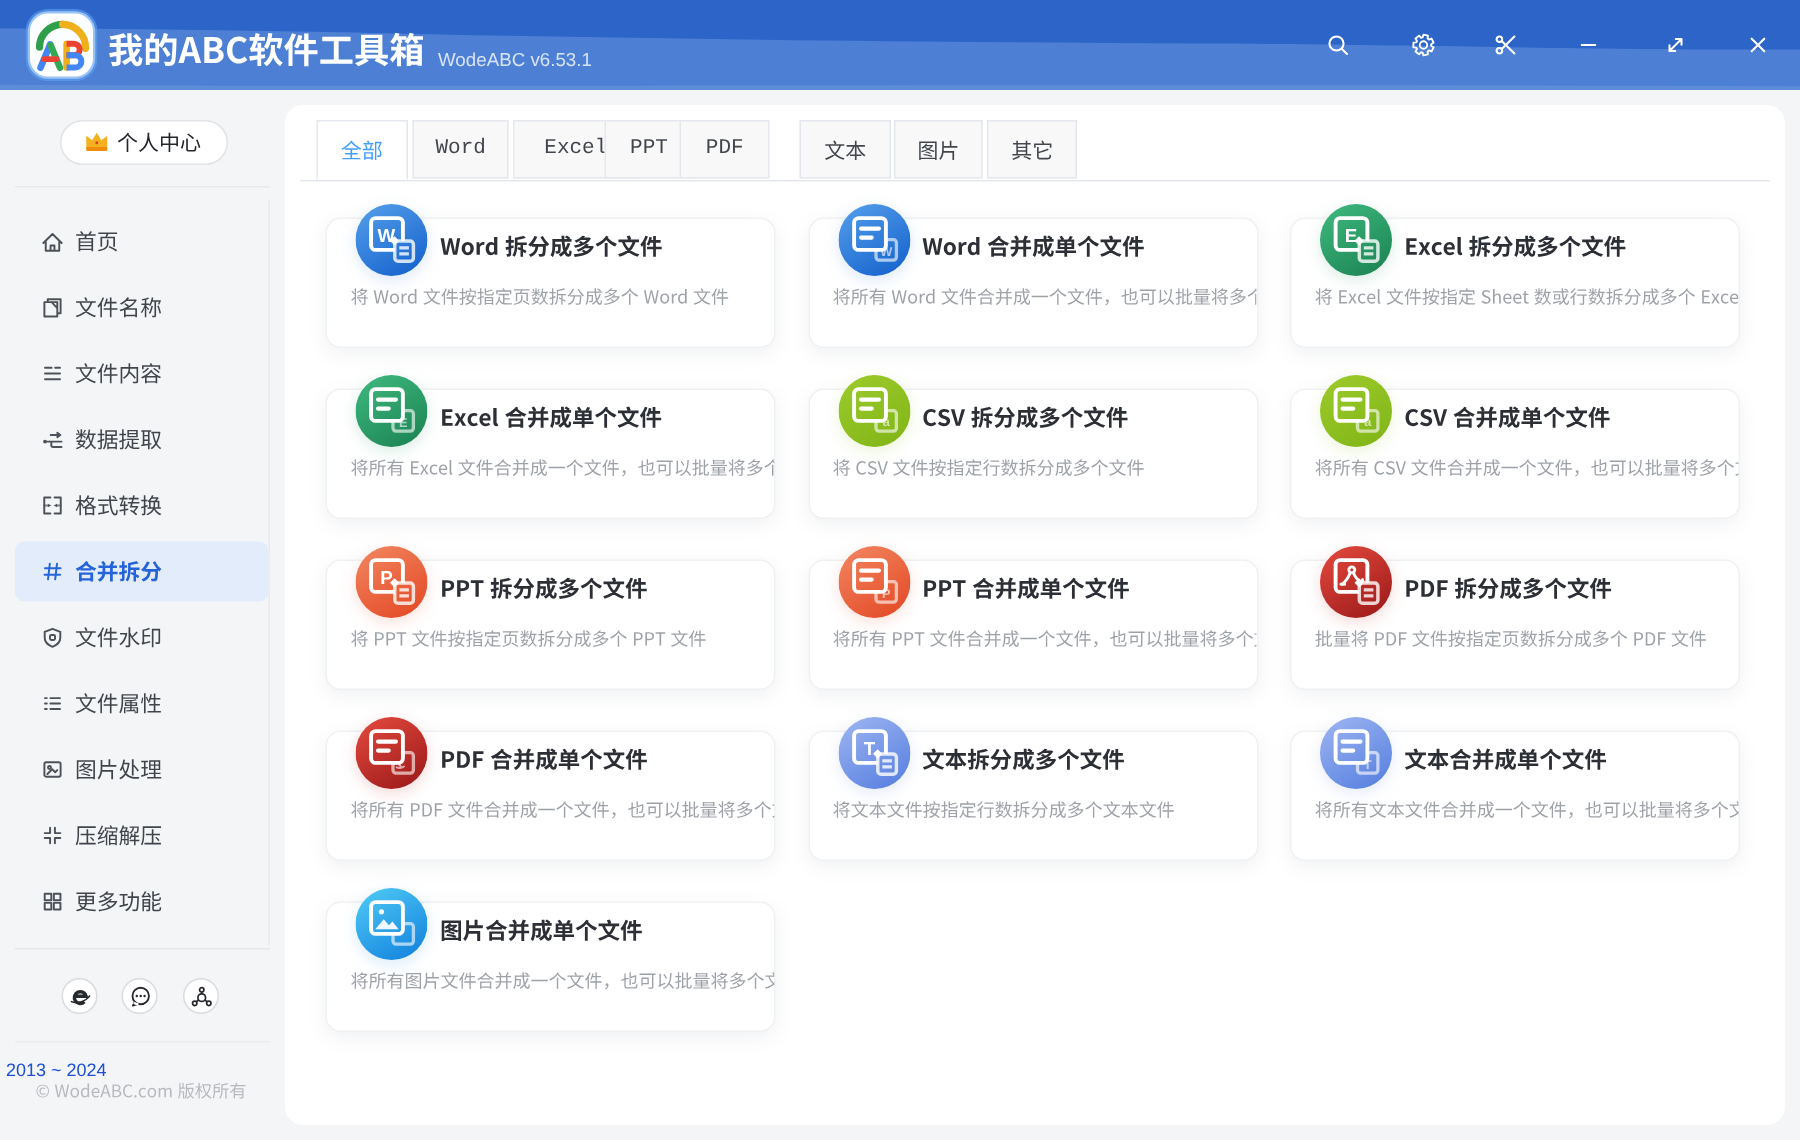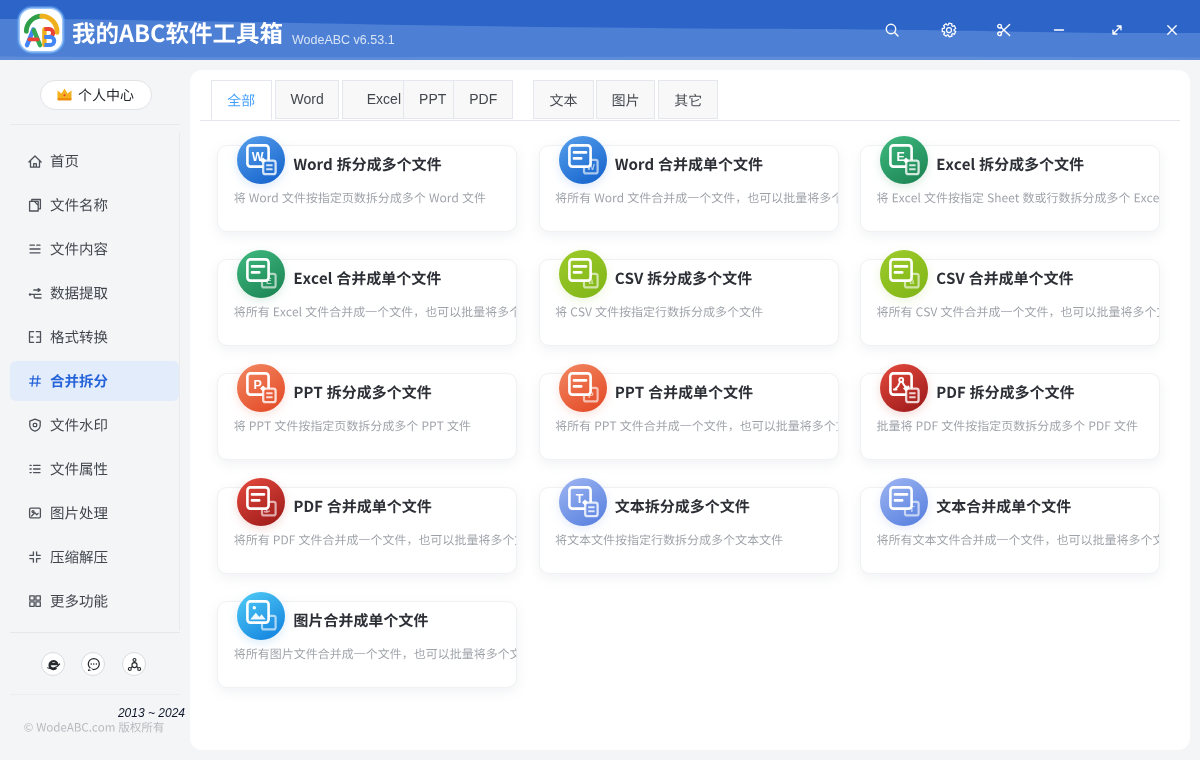--- a/index.html
+++ b/index.html
@@ -11,25 +11,25 @@
   background:#fff; border:1px solid #e2e3e6; }
 .hr1 { position:absolute; left:10px; top:124px; width:170px; height:1px; background:#e9eaec; }
 .menuwrap { position:absolute; left:0; top:133px; width:180px; height:497px; border-right:1px solid #e9eaec; }
 .mi { position:absolute; left:10px; width:170px; height:40px; border-radius:6px; }
 .mi.sel { background:#e2ecfb; left:10px; width:169px; }
 .hr2 { position:absolute; left:10px; top:632px; width:170px; height:1px; background:#e6e7e9; }
 .hr3 { position:absolute; left:10px; top:694px; width:170px; height:1px; background:#ededef; }
 .fc { position:absolute; top:652px; width:24px; height:24px; border-radius:50%; background:#fff;
   border:1px solid #d9dbde; }
 .fc svg { position:absolute; left:4px; top:4px; }
-.yrs { position:absolute; left:4px; top:706px; width:181px; text-align:right; font-size:12px; color:#0f172a;font-style:italic; }
+.yrs { position:absolute; left:4px; top:706px; width:181px; text-align:left; font-size:12px; color:#1d4ed8; }
 .panel { position:absolute; left:190px; top:70px; width:1000px; height:680px; background:#fff; border-radius:12px; }
 .tabline { position:absolute; left:10px; top:49.5px; width:980px; height:1px; background:#e4e7ed; }
 .tab { position:absolute; top:10px; height:39px; background:#f8f8f9; border:1px solid #e4e7ed;
-  font-size:14px; color:#43474d; text-align:center; line-height:37px; z-index:5; }
+  font-size:14px; color:#43474d; text-align:center; line-height:37px; z-index:5;font-family:Liberation Mono, monospace; }
 .tab.active { background:#fff; border-bottom:1px solid #fff; height:40px; }
 .card { position:absolute; width:300px; height:87px; background:#fff; border:1px solid #f0f1f3;
   border-radius:10px; box-shadow:0 4px 12px rgba(120,130,145,0.10); }
 .cico { position:absolute; z-index:6; }
 </style></head>
 <body>
 <div class="header">
 <svg width="1200" height="60" viewBox="0 0 1200 60" style="position:absolute;left:0;top:0">
 <rect width="1200" height="60" fill="#4d80d5"></rect>
 <path d="M0 0 H1200 V33 C1050 33.5 980 30 800 29 C600 28 400 25.5 250 22 C150 20 60 19 0 19 Z" fill="#2c64c8"></path>

